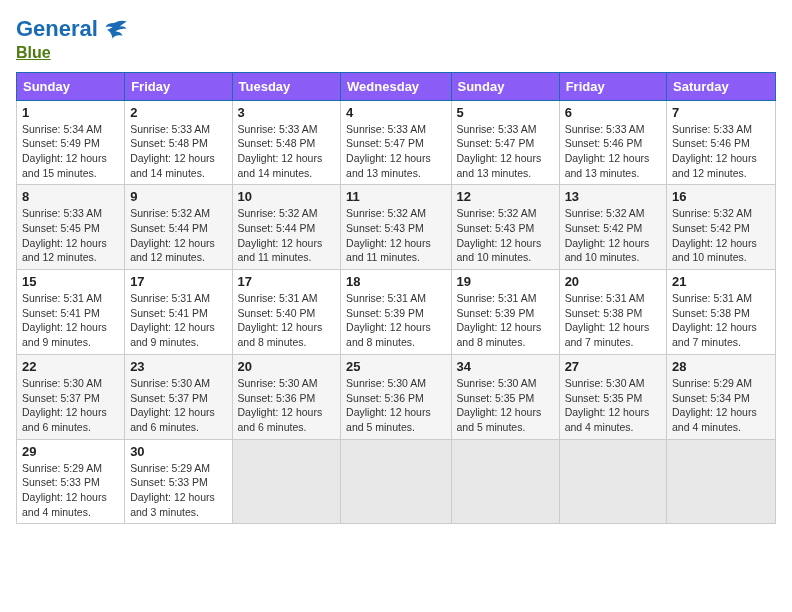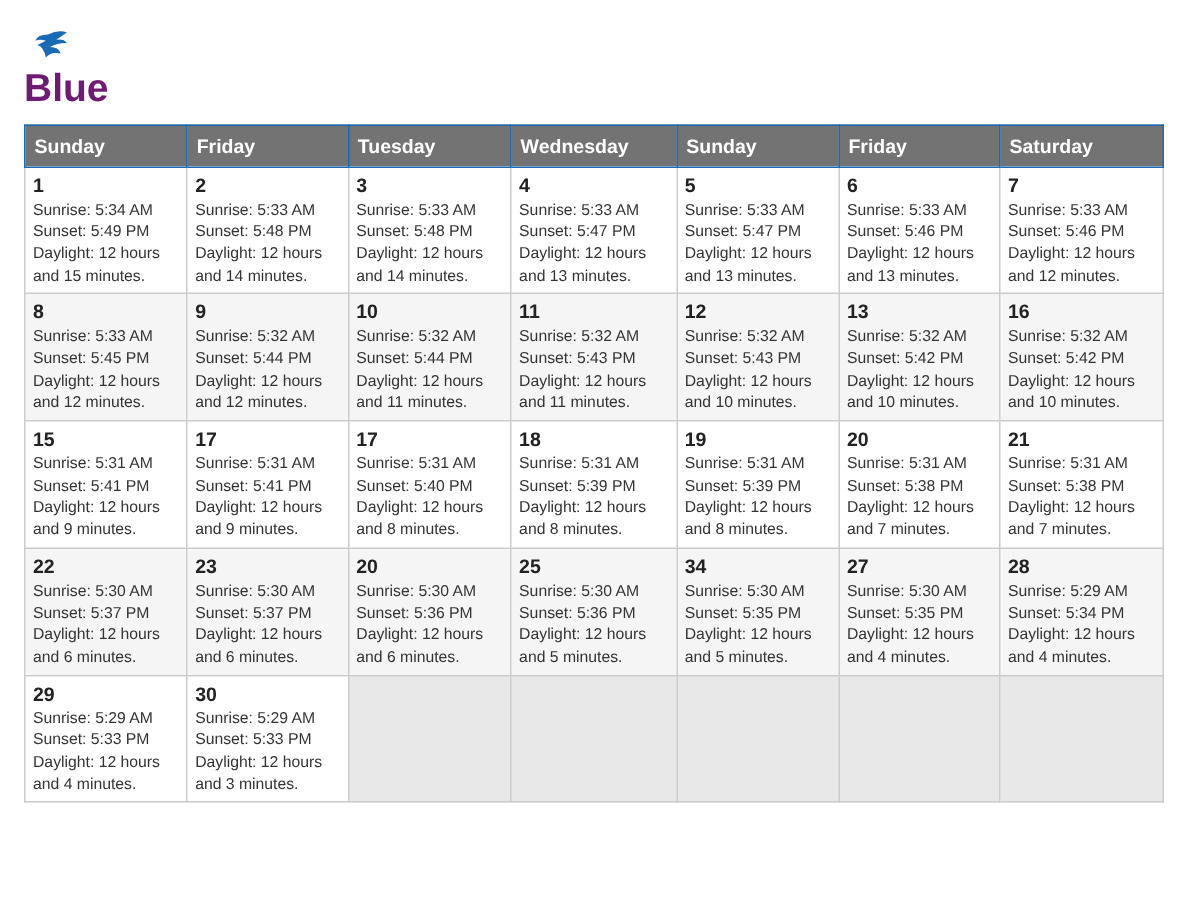--- a/index.html
+++ b/index.html
@@ -43,21 +43,21 @@
     .location {
       font-size: 15px;
       color: #444;
     }
     table {
       width: 100%;
       border-collapse: collapse;
       font-size: 11px;
     }
     thead tr th {
-      background-color: #737373;
+      background-color: #8b5cf6;
       color: #fff;
       text-align: left;
       padding: 6px 6px;
       font-size: 13px;
       font-weight: bold;
       border: 1px solid #1a6bb5;
     }
     tbody tr td {
       border: 1px solid #ccc;
       padding: 4px 5px;
@@ -87,25 +87,25 @@
       background: #e8e8e8 !important;
     }
   </style>
 </head>
 <body>
 
 <div class="header">
   <div class="logo">
     <div>
       <div class="logo-text">
-        <svg class="logo-bird" viewBox="0 0 40 40" style="display:inline-block;vertical-align:middle;margin-left:2px;">
+        <span>General</span><svg class="logo-bird" viewBox="0 0 40 40" style="display:inline-block;vertical-align:middle;margin-left:2px;">
           <path d="M20 10 Q30 5 38 8 Q32 12 28 15 Q35 14 38 18 Q28 18 22 22 Q30 22 32 28 Q22 26 18 32 Q16 22 10 20 Q14 18 18 16 Q12 14 8 16 Q10 10 20 10Z" fill="#1a6bb5"></path>
         </svg>
       </div>
-      <div class="logo-text" style="color:#701a75;font-size:26px;">Blue</div>
+      <div class="logo-text" style="color:#4d7c0f;font-size:16px;text-decoration:underline;">Blue</div>
     </div>
   </div>
   <div class="title-area">
     <div class="month-title"></div>
     <div class="location"></div>
   </div>
 </div>
 
 <table>
   <thead>

